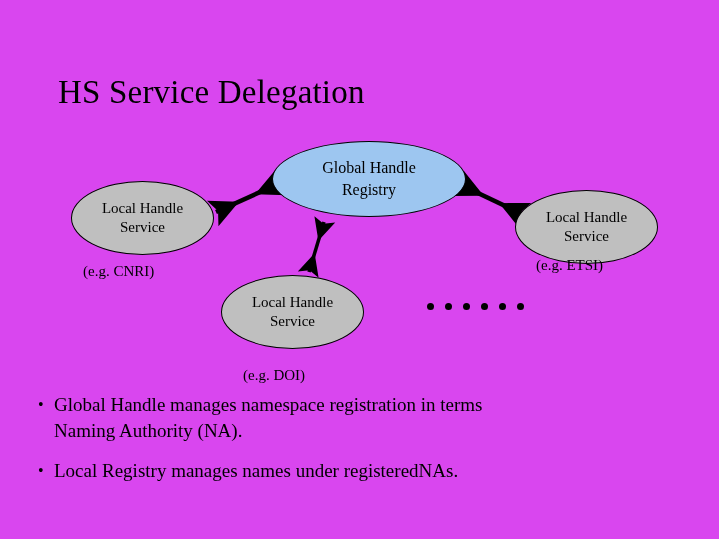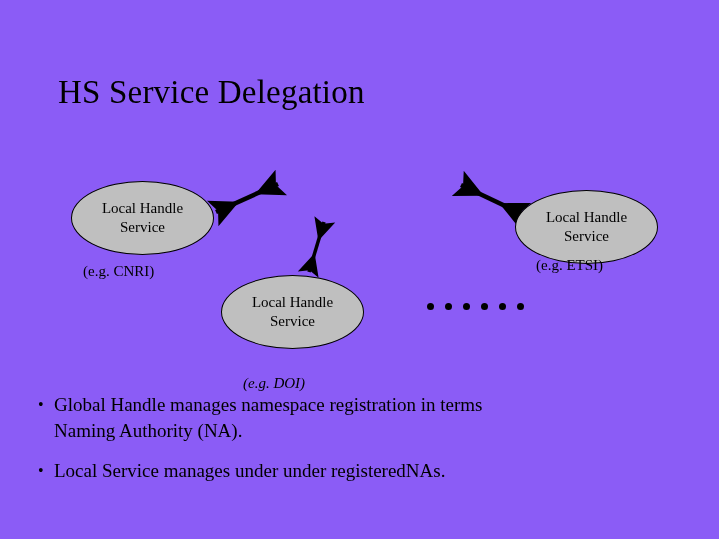--- a/index.html
+++ b/index.html
@@ -4,21 +4,21 @@
 <style>
   html, body {
     margin: 0;
     padding: 0;
     background: #ffffff;
   }
   #slide {
     position: relative;
     width: 719px;
     height: 539px;
-    background: #8b5cf6;
+    background: #d946ef;
     overflow: hidden;
     font-family: "Liberation Serif", "DejaVu Serif", serif;
     color: #000000;
   }
 
   
   .slide-title {
     position: absolute;
     left: 58px;
     top: 72px;
@@ -92,21 +92,21 @@
   
   .caption {
     position: absolute;
     font-size: 15px;
     line-height: 18px;
     white-space: nowrap;
     color: #000000;
   }
   #caption-cnri { left: 83px; top: 262px; text-align: right; }
   #caption-etsi { left: 536px; top: 256px; }
-  #caption-doi  { left: 243px; top: 374px; font-style: italic; }
+  #caption-doi  { left: 243px; top: 366px; }
 
   
   #dots-row {
     position: absolute;
     left: 427px;
     top: 303px;
     display: flex;
     gap: 11px;
     align-items: center;
   }
@@ -162,20 +162,24 @@
       </defs>
 
       <line x1="216" y1="212" x2="278" y2="184" stroke="#000000" stroke-width="4.5" marker-start="url(#arrowStart)" marker-end="url(#arrowEnd)"></line>
 
       <line x1="461" y1="185" x2="522" y2="214" stroke="#000000" stroke-width="4.5" marker-start="url(#arrowStart)" marker-end="url(#arrowEnd)"></line>
 
       <line x1="324" y1="222" x2="309" y2="272" stroke="#000000" stroke-width="3.5" marker-start="url(#arrowStart)" marker-end="url(#arrowEnd)"></line>
     </svg>
   </div>
 
+  <div class="node" id="node-registry">
+    <span class="line">Global Handle</span>
+    <span class="line">Registry</span>
+  </div>
 
   <div class="node" id="node-local-left">
     <span class="line">Local Handle</span>
     <span class="line">Service</span>
   </div>
 
   <div class="node" id="node-local-right">
     <span class="line">Local Handle</span>
     <span class="line">Service</span>
   </div>
@@ -199,17 +203,17 @@
   </div>
 
   <div class="bullets">
     <div class="bullet">
       <span class="bullet-mark">•</span>
       <span class="bullet-text">Global Handle manages namespace registration in terms
 Naming Authority (NA).</span>
     </div>
     <div class="bullet">
       <span class="bullet-mark">•</span>
-      <span class="bullet-text">Local Service manages under under registeredNAs.</span>
+      <span class="bullet-text">Local Registry manages names under registeredNAs.</span>
     </div>
   </div>
 
 </div>
 
 </body></html>

